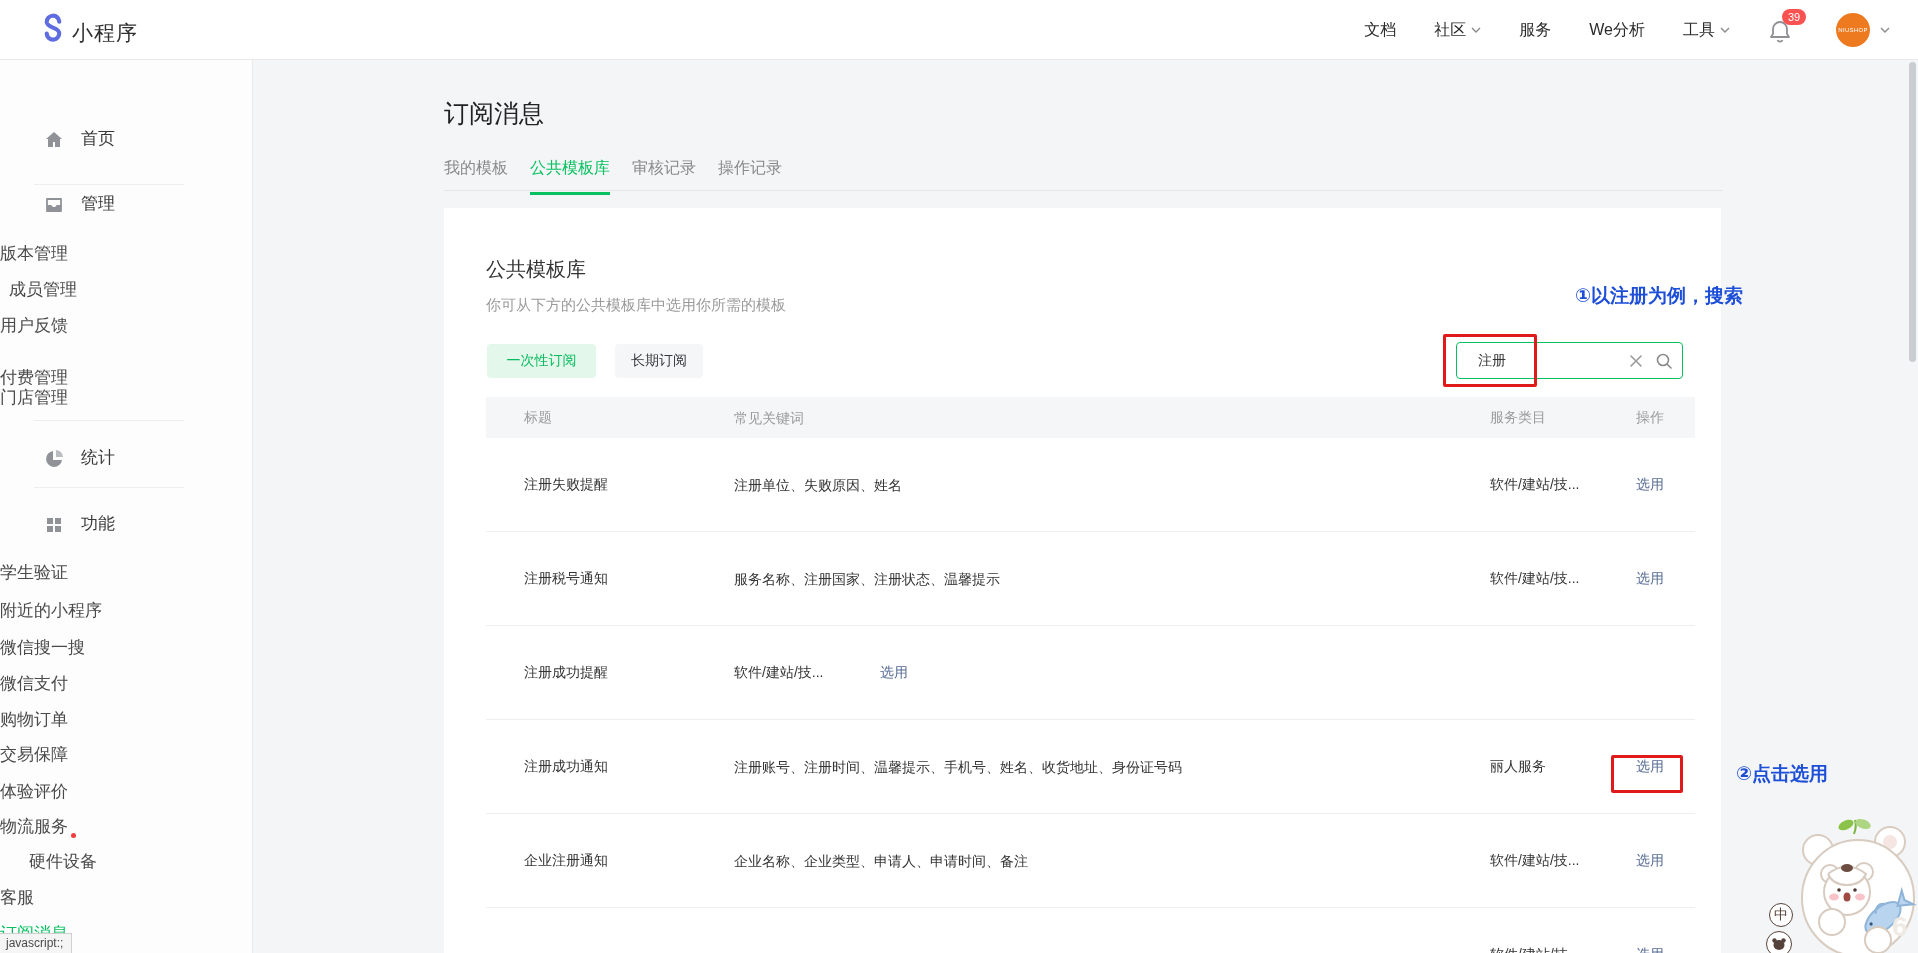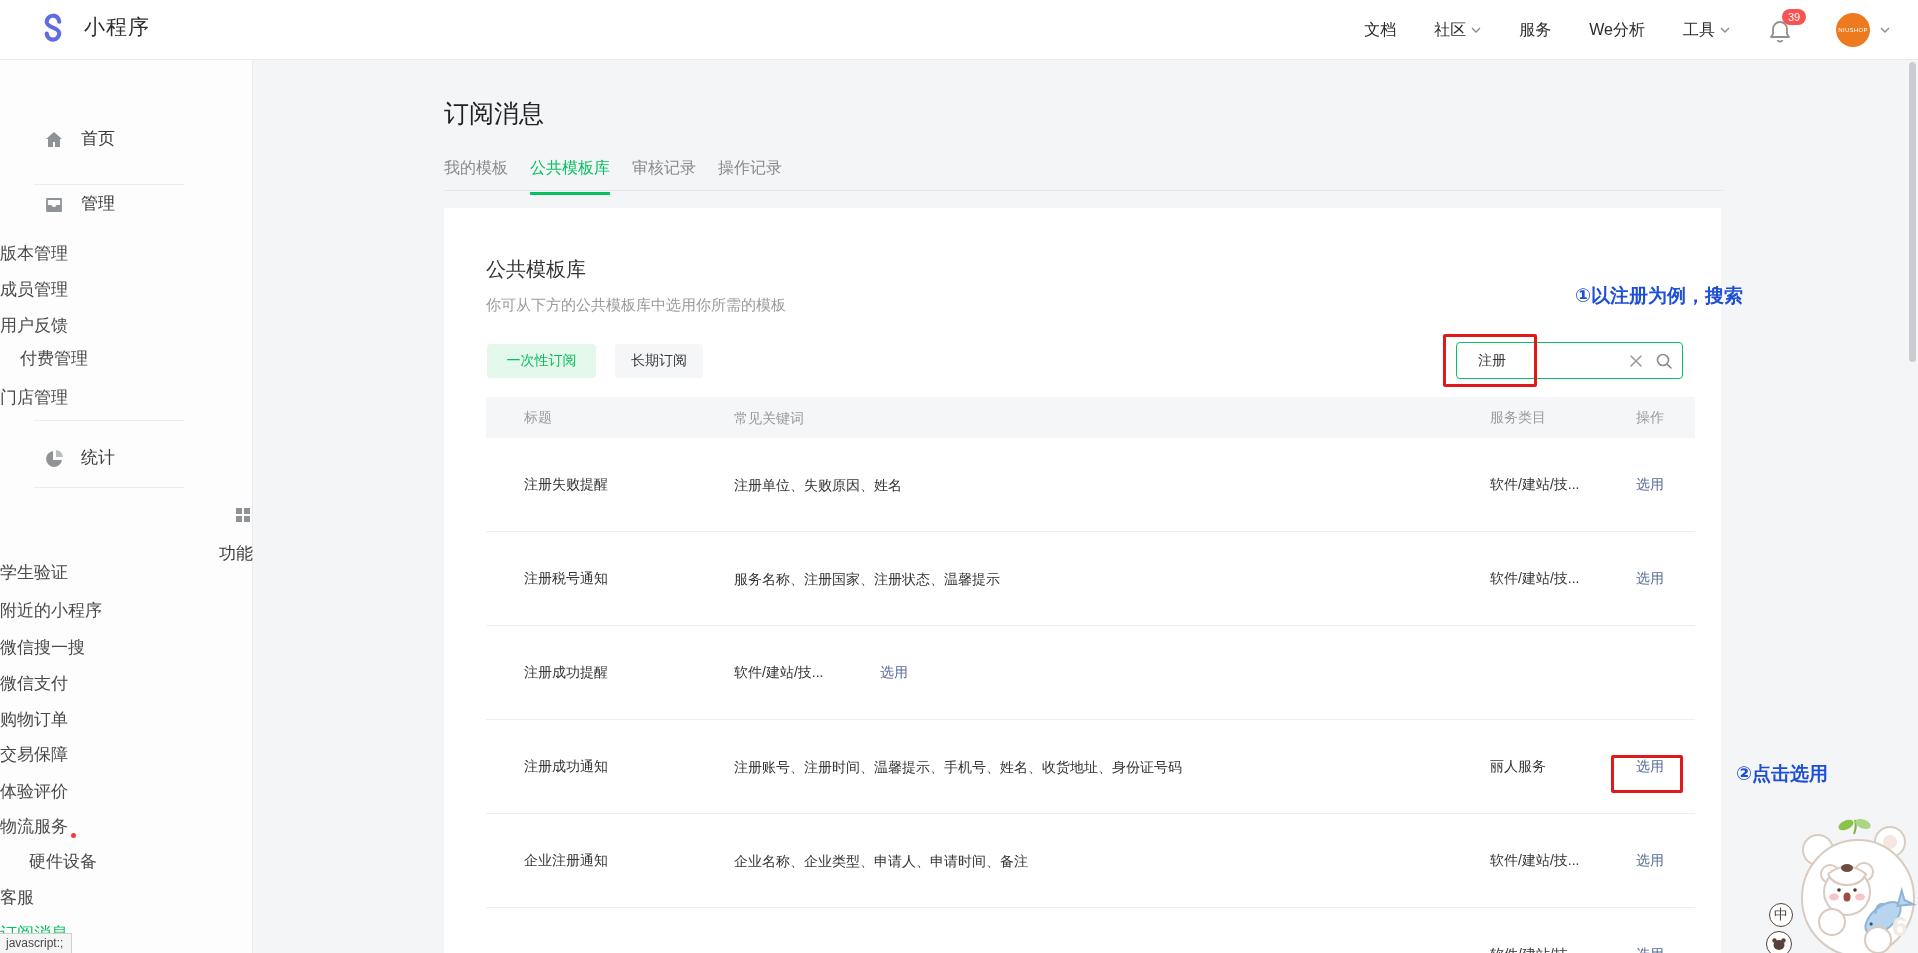--- a/index.html
+++ b/index.html
@@ -1,21 +1,21 @@
 <!DOCTYPE html>
 <html><head>
 <meta charset="utf-8">
 <style>
   * { margin:0; padding:0; box-sizing:border-box; }
   html,body { width:1918px; height:953px; overflow:hidden; }
   body { font-family:"Liberation Sans","DejaVu Sans",sans-serif; background:#f4f5f7; color:#353535; position:relative; }
 
   
   .navbar { position:absolute; left:0; top:0; width:1918px; height:60px; background:#fff; border-bottom:1px solid #e9e9e9; z-index:30; display:flex; align-items:center; }
-  .logo-wrap { display:flex; align-items:flex-start; gap:16px; margin-left:38px; cursor:pointer; }
+  .logo-wrap { display:flex; align-items:flex-end; gap:4px; margin-left:38px; cursor:pointer; }
   .logo-text { font-size:21px; color:#2f2f2f; letter-spacing:1px; }
   .nav-right { position:absolute; right:28px; top:0; height:60px; display:flex; align-items:center; gap:38px; }
   .nav-item { font-size:16px; color:#2b2b2b; display:flex; align-items:center; gap:5px; cursor:pointer; }
   .chev { width:10px; height:6px; display:inline-block; }
   .bell-wrap { position:relative; width:30px; height:30px; cursor:pointer; }
   .badge { position:absolute; left:14px; top:-6px; background:#fa5151; color:#fff; font-size:11px; line-height:14px; padding:1px 6px; border-radius:9px; }
   .avatar-wrap { display:flex; align-items:center; gap:10px; cursor:pointer; }
   .avatar { width:34px; height:34px; border-radius:50%; background:#ee7a20; color:#fff; font-size:6px; display:flex; align-items:center; justify-content:center; letter-spacing:.3px; }
 
   
@@ -135,42 +135,42 @@
   <div class="s-row s-main" style="top:125px;">
     <svg class="s-ico" viewBox="0 0 20 20">
         <path d="M3 4h14v12H3z M3 11h4l1.5 2h3L13 11h4" fill="none" stroke="#8f9398" stroke-width="1.8" stroke-linejoin="round"></path>
         <path d="M3 11h4l1.5 2h3L13 11h4v5H3z" fill="#8f9398"></path>
       </svg>
     <span>管理</span>
   </div>
   <div class="s-row s-sub" style="top:175px;">
       <span>版本管理</span>
     </div>
-  <div class="s-row s-sub" style="top:211px;">
+  <div class="s-row s-sub" style="top:211px;margin-left:9px;">
       <span>成员管理</span>
     </div>
   <div class="s-row s-sub" style="top:247px;">
       <span>用户反馈</span>
     </div>
-  <div class="s-row s-sub" style="top:280px;margin-left:20px;">
+  <div class="s-row s-sub" style="top:299px;">
       <span>付费管理</span>
     </div>
   <div class="s-row s-sub" style="top:319px;">
       <span>门店管理</span>
     </div>
   <div class="s-div" style="top:360px;"></div>
   <div class="s-row s-main" style="top:379px;">
     <svg class="s-ico" viewBox="0 0 20 20">
         <path d="M9 2a8 8 0 1 0 9 9h-9z" fill="#8f9398"></path>
         <path d="M12 1v7h7a8 8 0 0 0-7-7z" fill="#b9bcc0"></path>
       </svg>
     <span>统计</span>
   </div>
   <div class="s-div" style="top:427px;"></div>
-  <div class="s-row s-main" style="top:445px;flex-direction:column;">
+  <div class="s-row s-main" style="top:445px;">
     <svg class="s-ico" viewBox="0 0 20 20">
         <rect x="3" y="3" width="6" height="6" fill="#8f9398"></rect>
         <rect x="11" y="3" width="6" height="6" fill="#8f9398"></rect>
         <rect x="3" y="11" width="6" height="6" fill="#8f9398"></rect>
         <rect x="11" y="11" width="6" height="6" fill="#8f9398"></rect>
       </svg>
     <span>功能</span>
   </div>
   <div class="s-row s-sub" style="top:494px;">
       <span>学生验证</span>

